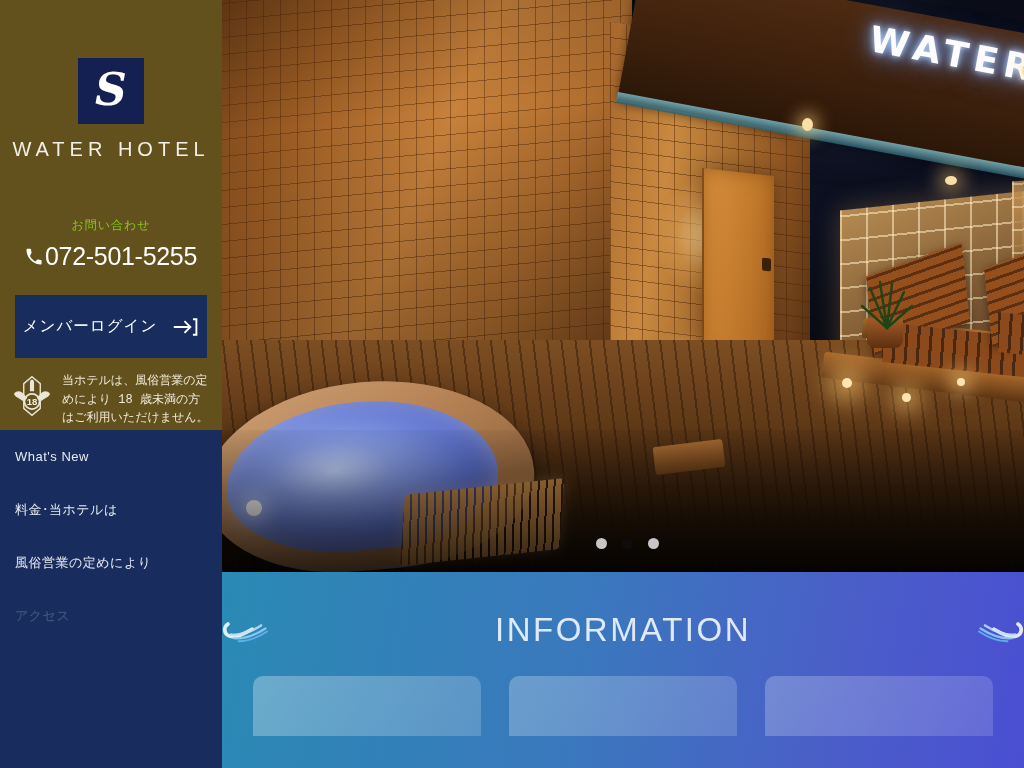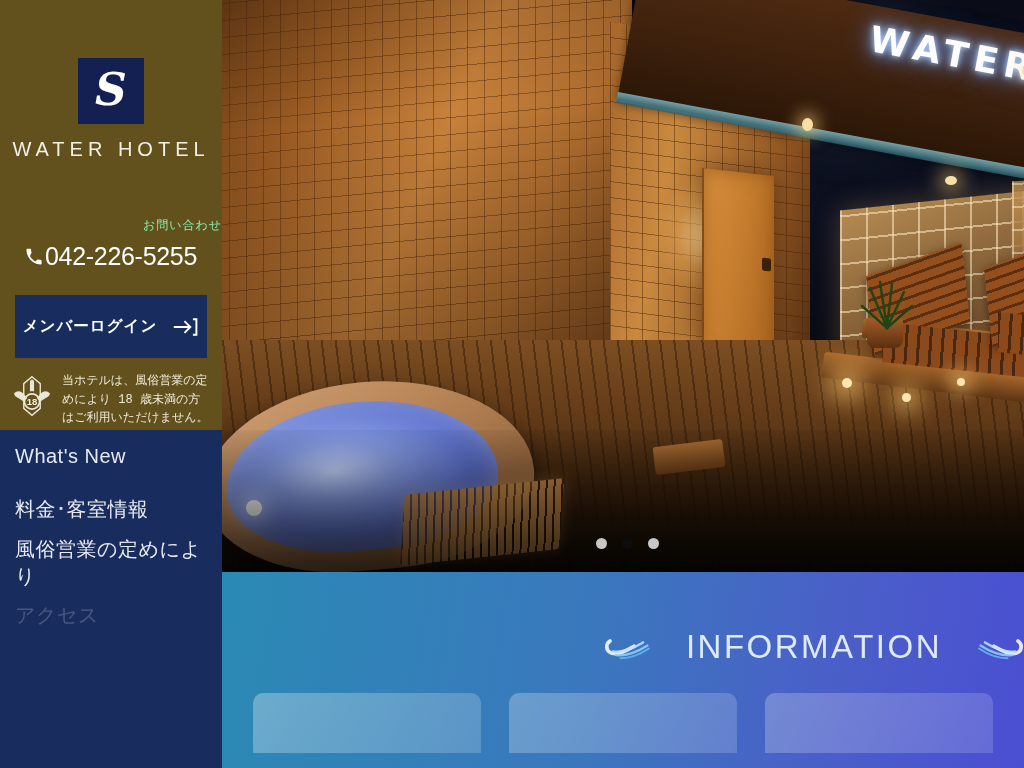--- a/index.html
+++ b/index.html
@@ -18,41 +18,41 @@
   }
   .logo-mark span {
     font-family:"DejaVu Serif", serif; font-style:italic; font-weight:bold;
     font-size:44px; color:#fff; line-height:1; transform:translateY(-1px);
   }
   .logo-word {
     margin-top:14px; color:#f2efe6; font-size:20px; letter-spacing:5px;
     font-family:"Liberation Sans", sans-serif; font-weight:300;
   }
 
-  .contact-label { margin-top:56px; text-align:right; color:#86efac; font-size:12px; letter-spacing:1px; }
+  .contact-label { margin-top:56px; text-align:center; color:#84cc16; font-size:12px; letter-spacing:1px; }
   .phone-row { margin-top:8px; display:flex; align-items:center; justify-content:center; gap:2px; }
   .phone-icon { width:18px; height:18px; display:block; }
   .phone-num { color:#ffffff; font-size:25px; letter-spacing:-0.3px; }
 
   .login-btn {
     margin:24px 15px 0 15px; height:63px; background:#182d5e;
     display:flex; align-items:center; justify-content:center; gap:16px;
     cursor:pointer;
   }
-  .login-btn-label { color:#ffffff; font-size:15.5px; letter-spacing:1px; font-weight:bold; }
+  .login-btn-label { color:#ffffff; font-size:15.5px; letter-spacing:1px; font-weight:normal; }
   .login-arrow { width:26px; height:20px; }
 
   .age-notice { margin-top:14px; padding:0 12px 0 10px; display:flex; gap:8px; align-items:flex-start; }
   .age-badge { width:44px; height:44px; flex:0 0 44px; margin-top:2px; }
   .age-text { color:#efe9d8; font-size:12px; line-height:1.55;font-family:Liberation Mono, monospace; }
 
   .nav { position:absolute; left:0; top:430px; width:222px; height:338px; background:#182d5e; padding-top:0; }
   .nav-item {
     height:53px; display:flex; align-items:center; padding-left:15px;
-    color:#e8eaf2; font-size:20px; cursor:pointer; letter-spacing:0.5px;
+    color:#e8eaf2; font-size:13px; cursor:pointer; letter-spacing:0.5px;
   }
   .nav-item.partial { opacity:0.22; }
 
   
   .main { flex:1 1 auto; position:relative; width:802px; height:768px; overflow:hidden; }
 
   
   .hero { position:relative; width:802px; height:572px; overflow:hidden; background:#120c07; }
 
   .sky {
@@ -241,22 +241,22 @@
   .dots { position:absolute; left:374px; top:538px; display:flex; gap:15px; z-index:6; }
   .dot { width:11px; height:11px; border-radius:50%; background:#c7c7c7; cursor:pointer; }
   .dot.active { background:#0d0d0d; }
 
   
   .info {
     position:absolute; left:0; top:572px; width:802px; height:196px;
     background:linear-gradient(100deg,#2a8ab4 0%,#3a78bd 45%,#4a5fc8 75%,#4a4fd2 100%);
   }
   .info-head {
-    display:flex; align-items:center; justify-content:flex-end; gap:34px;
-    padding-top:56px;
+    display:flex; align-items:center; justify-content:space-between; gap:34px;
+    padding-top:39px;
   }
   .info-title {
     color:#dfeaf9; font-size:33px; letter-spacing:2.5px; font-weight:300;
     font-family:"Liberation Sans", sans-serif;
   }
   .wave { width:48px; height:30px; }
   .wave.right { transform:scaleX(-1); }
 
   .cards { display:flex; gap:28px; justify-content:center; margin-top:27px; }
   .card { width:228px; height:60px; border-radius:10px 10px 0 0; }
@@ -277,21 +277,21 @@
       </div>
       <div class="logo-word">WATER HOTEL</div>
     </div>
 
     <div class="contact-label">お問い合わせ</div>
 
     <div class="phone-row">
       <svg class="phone-icon" viewBox="0 0 24 24">
         <path fill="#ffffff" d="M6.6 10.8c1.6 3.1 4.1 5.6 7.2 7.2l2.4-2.4c.3-.3.7-.4 1.1-.3 1.2.4 2.5.6 3.8.6.6 0 1 .4 1 1V21c0 .6-.4 1-1 1C10.9 22 2 13.1 2 2c0-.6.4-1 1-1h4.1c.6 0 1 .4 1 1 0 1.3.2 2.6.6 3.8.1.4 0 .8-.3 1.1L6.6 10.8z"></path>
       </svg>
-      <div class="phone-num">042-226-5255</div>
+      <div class="phone-num">072-501-5255</div>
     </div>
 
     <div class="login-btn">
       <span class="login-btn-label">メンバーログイン</span>
       <svg class="login-arrow" viewBox="0 0 30 22">
         <path d="M2 11h17M14 5l6 6-6 6" fill="none" stroke="#ffffff" stroke-width="2.2" stroke-linecap="square"></path>
         <path d="M23 2h4v18h-4" fill="none" stroke="#ffffff" stroke-width="2.2"></path>
       </svg>
     </div>
 
@@ -307,21 +307,21 @@
         <text x="32" y="45" font-family="Liberation Sans, sans-serif" font-size="14" font-weight="bold" fill="#f3efe0" text-anchor="middle">18</text>
       </svg>
       <div class="age-text">当ホテルは、風俗営業の定めにより 18 歳未満の方はご利用いただけません。</div>
     </div>
 
     <nav class="nav">
       <div class="nav-item">
         <span>What's New</span>
       </div>
       <div class="nav-item">
-        <span>料金･客室情報</span>
+        <span>料金･当ホテルは</span>
       </div>
       <div class="nav-item">
         <span>風俗営業の定めにより</span>
       </div>
       <div class="nav-item partial">
         <span>アクセス</span>
       </div>
     </nav>
   </aside>
 

